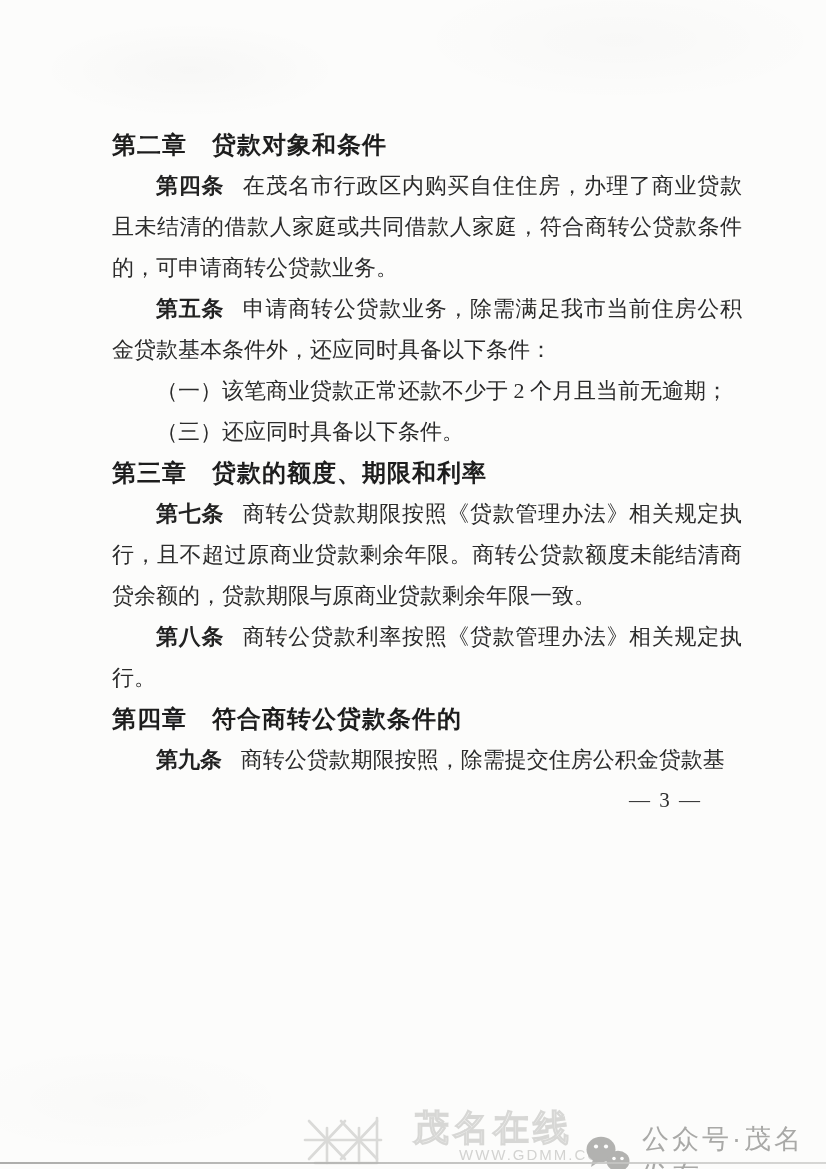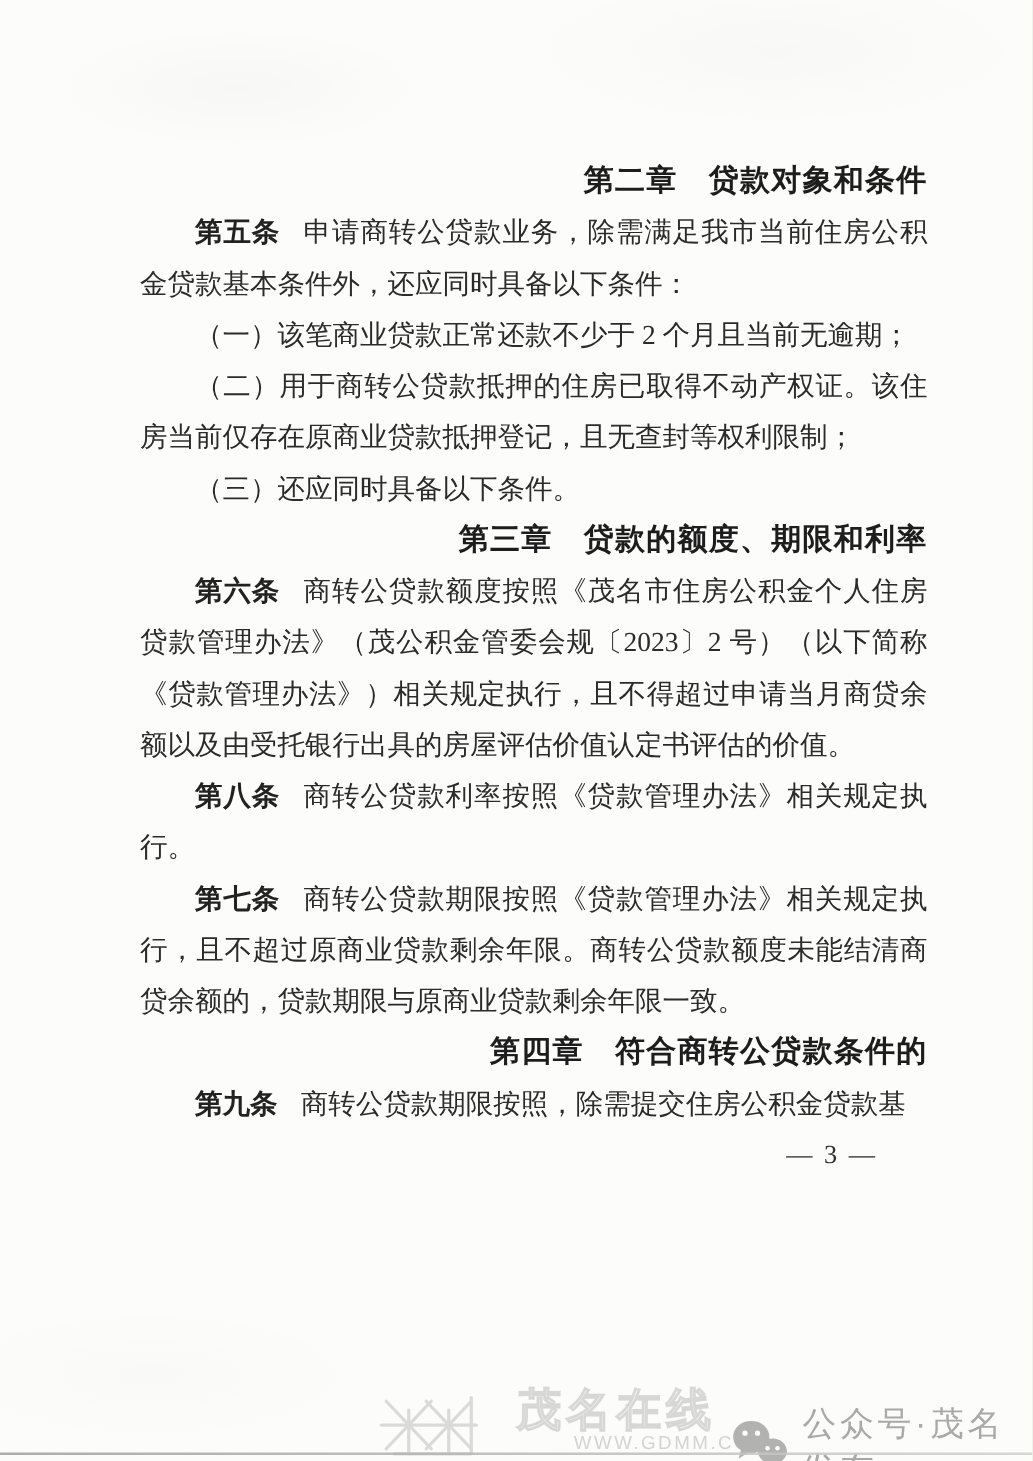--- a/index.html
+++ b/index.html
@@ -26,21 +26,21 @@
     font-size: 22px;
     line-height: 41px;
     text-align: justify;
   }
   .doc h2 {
     margin: 0;
     font-family: "Liberation Sans", sans-serif;
     font-size: 24px;
     font-weight: 700;
     color: #1d1d1d;
-    text-align: right;
+    text-align: left;
     text-indent: 0;
     line-height: 41px;
     letter-spacing: 1px;
   }
   .doc p {
     margin: 0;
     text-indent: 2em;
   }
   .art-label {
     font-weight: 700;
@@ -112,34 +112,33 @@
 </style>
 </head>
 <body>
 
 <div class="page">
 
   <main class="doc">
 
     <h2>第二章　贷款对象和条件</h2>
 
+    <p><span class="art-label">第四条</span><span>在茂名市行政区内购买自住住房，办理了商业贷款且未结清的借款人家庭或共同借款人家庭，符合商转公贷款条件的，可申请商转公贷款业务。</span></p>
 
     <p><span class="art-label">第五条</span><span>申请商转公贷款业务，除需满足我市当前住房公积金贷款基本条件外，还应同时具备以下条件：</span></p>
 
     <p class="item">（一）该笔商业贷款正常还款不少于 2 个月且当前无逾期；</p>
-    <p class="item">（二）用于商转公贷款抵押的住房已取得不动产权证。该住房当前仅存在原商业贷款抵押登记，且无查封等权利限制；</p>
     <p class="item">（三）还应同时具备以下条件。</p>
 
     <h2>第三章　贷款的额度、期限和利率</h2>
 
-    <p><span class="art-label">第六条</span><span>商转公贷款额度按照《茂名市住房公积金个人住房贷款管理办法》（茂公积金管委会规〔2023〕2 号）（以下简称《贷款管理办法》）相关规定执行，且不得超过申请当月商贷余额以及由受托银行出具的房屋评估价值认定书评估的价值。</span></p>
+
+    <p><span class="art-label">第七条</span><span>商转公贷款期限按照《贷款管理办法》相关规定执行，且不超过原商业贷款剩余年限。商转公贷款额度未能结清商贷余额的，贷款期限与原商业贷款剩余年限一致。</span></p>
 
     <p><span class="art-label">第八条</span><span>商转公贷款利率按照《贷款管理办法》相关规定执行。</span></p>
-
-    <p><span class="art-label">第七条</span><span>商转公贷款期限按照《贷款管理办法》相关规定执行，且不超过原商业贷款剩余年限。商转公贷款额度未能结清商贷余额的，贷款期限与原商业贷款剩余年限一致。</span></p>
 
     <h2>第四章　符合商转公贷款条件的</h2>
 
     <p><span class="art-label">第九条</span><span>商转公贷款期限按照，除需提交住房公积金贷款基</span></p>
 
     <div class="pagenum">— 3 —</div>
 
   </main>
 
   <div class="watermark">

